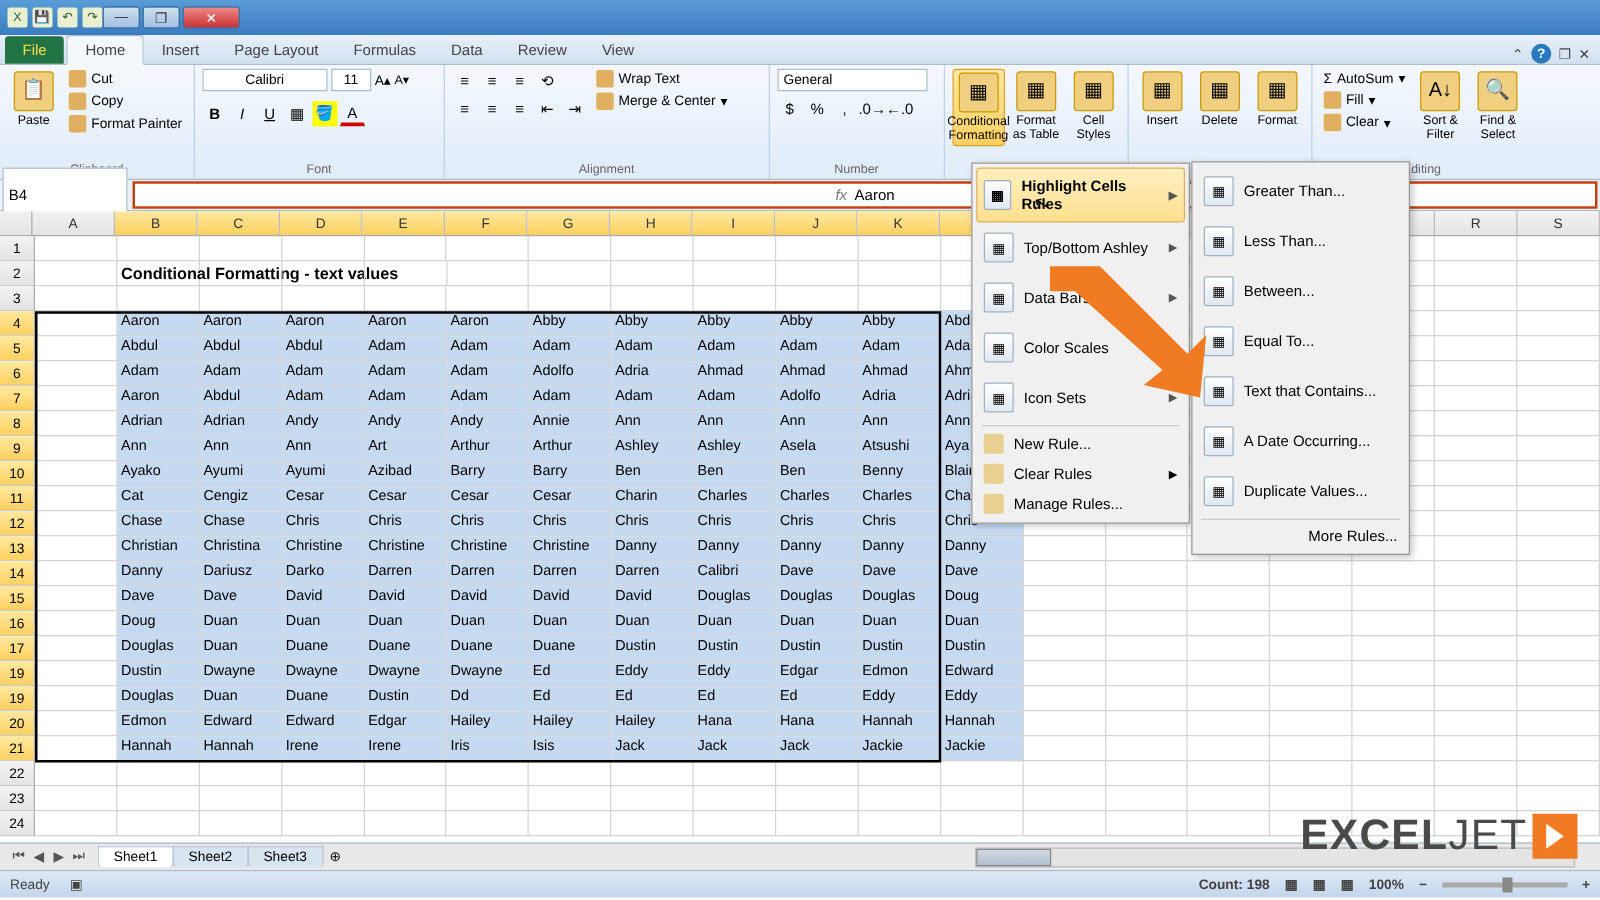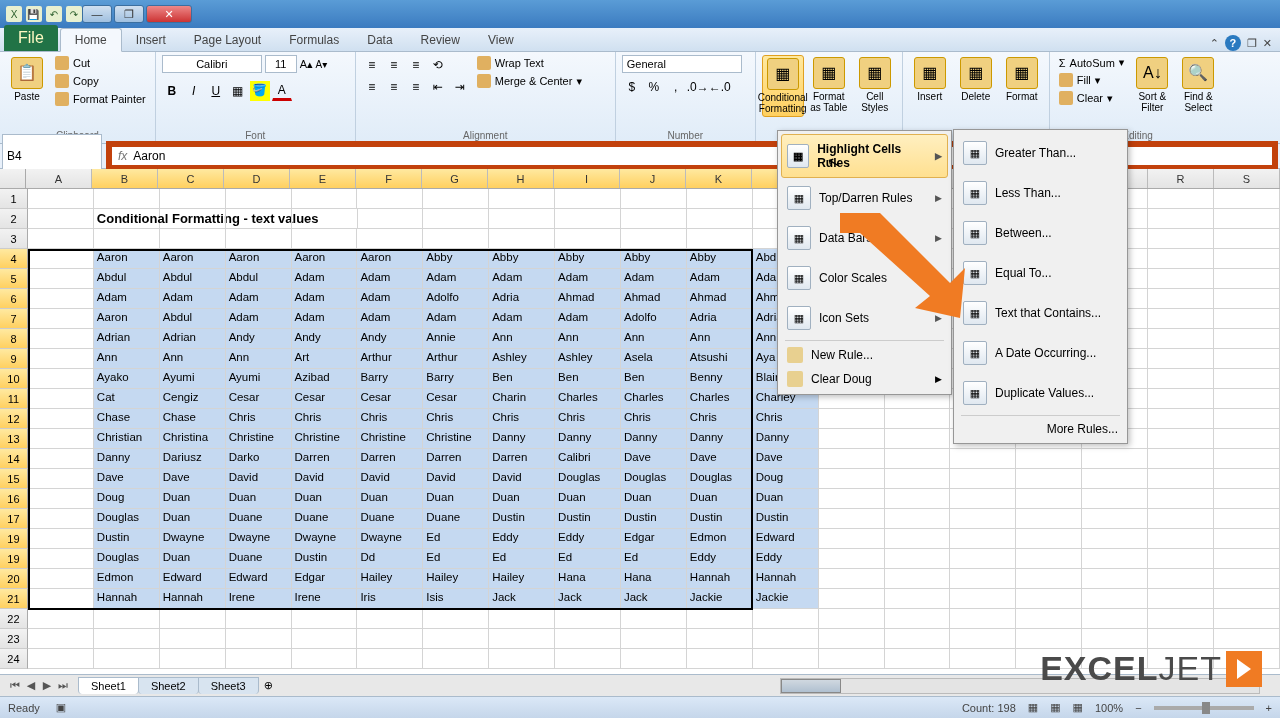--- a/index.html
+++ b/index.html
@@ -7,21 +7,21 @@
 
 .titlebar { height: 28px; background: linear-gradient(#5a9cd6, #3b7bc0); display: flex; align-items: center; padding: 0 6px; color: #fff; }
 .titlebar .qat { display: flex; gap: 4px; align-items: center; }
 .titlebar .qat-icon { width: 16px; height: 16px; background: #e8f0d0; border-radius: 2px; display:flex; align-items:center; justify-content:center; font-size:10px; color:#2d5f2d;}
 .titlebar .title { flex: 1; text-align: center; font-size: 12px; text-shadow: 0 1px 2px rgba(0,0,0,0.3); }
 .titlebar .winbtns { display: flex; gap: 2px; }
 .winbtn { width: 30px; height: 18px; background: linear-gradient(#d0e0f0, #a0c0e0); border: 1px solid #3b6fa0; border-radius: 3px; display:flex; align-items:center; justify-content:center; font-size:11px; color:#333;}
 .winbtn.close { background: linear-gradient(#e88, #c33); color:#fff; width:46px;}
 
 .ribbon-tabs { height: 24px; background: linear-gradient(#e8f0fa, #d0e0f0); display: flex; align-items: flex-end; padding-left: 4px; border-bottom: 1px solid #abc; }
-.file-tab { background: #217346; color: #fef9c3; padding: 4px 14px; font-size: 16px; border-radius: 3px 3px 0 0; margin-right: 2px; }
+.file-tab { background: #217346; color: #fde047; padding: 4px 14px; font-size: 12px; border-radius: 3px 3px 0 0; margin-right: 2px; }
 .ribbon-tab { padding: 4px 14px; font-size: 12px; color: #444; cursor: pointer; }
 .ribbon-tab.active { background: #f4f8fd; border: 1px solid #abc; border-bottom: 1px solid #f4f8fd; border-radius: 3px 3px 0 0; margin-bottom: -1px; }
 .ribbon-right { margin-left: auto; display: flex; gap: 6px; padding-right: 8px; align-items:center; }
 .ribbon-right span { font-size: 11px; color: #444; }
 .help-icon { width:16px; height:16px; background:#2a7ac0; border-radius:50%; color:#fff; display:flex; align-items:center; justify-content:center; font-size:11px; font-weight:bold;}
 
 .ribbon { height: 92px; background: linear-gradient(#f4f8fd, #e0ecf8); border-bottom: 1px solid #abc; display: flex; }
 .ribbon-group { border-right: 1px solid #c0d0e0; padding: 3px 6px 2px 6px; display: flex; flex-direction: column; justify-content: space-between; }
 .group-label { font-size: 10px; color: #666; text-align: center; padding-top: 2px; border-top: 0px solid #c0d0e0; }
 .group-content { display: flex; gap: 4px; align-items: flex-start; flex: 1; }
@@ -33,21 +33,21 @@
 .small-item .sicon { width: 14px; height: 14px; background: #e0b060; border-radius:2px;}
 
 .font-row { display:flex; gap:3px; align-items:center; margin-bottom:4px;}
 .font-name { border:1px solid #abc; background:#fff; padding:2px 4px; font-size:11px; width:100px;}
 .font-size { border:1px solid #abc; background:#fff; padding:2px 4px; font-size:11px; width:32px;}
 .font-btns { display:flex; gap:2px; }
 .font-btns span { width:20px; height:20px; border:1px solid transparent; display:flex;align-items:center;justify-content:center;font-size:12px;}
 
 .namebox-row { height: 25px; background: #e8f0fa; border-bottom: 1px solid #abc; display: flex; align-items: center; }
 .namebox { width: 100px; background: #fff; border: 1px solid #abc; margin: 2px; padding: 14px 4px; font-size: 12px; }
-.fx-bar { flex: 1; background: #fff; border: 6px solid #c2410c; margin: 2px; padding: 2px 6px; font-size: 12px; display:flex; align-items:center; gap:6px;}
+.fx-bar { flex: 1; background: #fff; border: 2px solid #c2410c; margin: 2px; padding: 2px 6px; font-size: 12px; display:flex; align-items:center; gap:6px;justify-content:center;}
 .fx-icon { font-style: italic; color: #777; }
 
 .sheet-area { position: relative; height: 505px; overflow: hidden; }
 .col-headers { display: flex; height: 20px; background: linear-gradient(#f2f2f2, #e4e4e4); border-bottom: 1px solid #aaa; }
 .corner { width: 28px; border-right: 1px solid #aaa; background: linear-gradient(#f2f2f2, #e4e4e4);}
 .col-h { width: 66px; border-right: 1px solid #bbb; text-align: center; font-size: 11px; line-height: 20px; color: #333;}
 .col-h.sel { background: linear-gradient(#ffe9a0, #ffd060); }
 .rows { }
 .row { display: flex; height: 20px; }
 .row-h { width: 28px; background: linear-gradient(#f2f2f2, #e4e4e4); border-right: 1px solid #aaa; border-bottom: 1px solid #ccc; text-align: center; font-size: 11px; line-height: 20px;}
@@ -70,21 +70,21 @@
 
 .sheet-tabs { height: 22px; background: #e8e8e8; border-top: 1px solid #abc; display: flex; align-items: center; padding-left: 8px; gap: 0; font-size:11px;}
 .nav-btns { display:flex; gap:2px; margin-right:8px;}
 .nav-btns span{ width:14px; text-align:center; color:#555;}
 .sheet-tab { background: #fff; border: 1px solid #abc; border-bottom: none; padding: 2px 12px; border-radius: 0 0 4px 4px; margin-right:-1px;}
 .sheet-tab.inactive { background: #d8e4f0; }
 .hscroll { margin-left:auto; width:480px; height:16px; background:#e4e4e4; border:1px solid #bbb; margin-right:20px; position:relative;}
 .hscroll .thumb{ position:absolute; left:0; width:60px; height:14px; background:linear-gradient(#d0d8e0,#b0c0d0); border:1px solid #888;}
 
 .statusbar { height: 22px; background: linear-gradient(#dbe8f7, #c5d6ea); border-top: 1px solid #abc; display: flex; align-items: center; padding: 0 8px; font-size: 11px; color: #444; gap: 16px; }
-.statusbar .right { margin-left: auto; display:flex; gap:12px; align-items:center;}
+.statusbar .right { margin-left: auto; display:flex; gap:12px; align-items:center;font-weight:bold;}
 .zoom-slider { width:100px; height:4px; background:#aaa; position:relative;}
 .zoom-slider .zthumb{ position:absolute; left:48px; top:-4px; width:8px; height:12px; background:#888;}
 
 .logo { position:absolute; right:18px; bottom:32px; z-index:70; display:flex; align-items:center; font-size:34px; font-weight:bold; color:#4a4a4a; letter-spacing:1px;}
 .logo .jet { color:#4a4a4a; font-weight:300;}
 .logo .mark { width:36px; height:36px; background:#f07b23; margin-left:4px; display:flex; align-items:center; justify-content:center;}
 .logo .mark::after{ content:''; width:0;height:0; border-top:10px solid transparent; border-bottom:10px solid transparent; border-left:14px solid #fff;}
 
 .cursor-arrow { position:absolute; top:153px; left:827px; z-index:80; font-size:16px; color:#000; transform:rotate(-15deg);}
 </style>
@@ -832,21 +832,21 @@
 </div>
 
 <div class="dropdown1">
   <div class="dd-item hl">
       <div class="ddicon">▦</div>
       <span>Highlight Cells Rules</span>
       <span class="arrow">▶</span>
     </div>
   <div class="dd-item">
       <div class="ddicon">▦</div>
-      <span>Top/Darren Rules</span>
+      <span>Top/Bottom Ashley</span>
       <span class="arrow">▶</span>
     </div>
   <div class="dd-item">
       <div class="ddicon">▦</div>
       <span>Data Bars</span>
       <span class="arrow">▶</span>
     </div>
   <div class="dd-item">
       <div class="ddicon">▦</div>
       <span>Color Scales</span>
@@ -857,22 +857,26 @@
       <span>Icon Sets</span>
       <span class="arrow">▶</span>
     </div>
   <div class="dd-sep"></div>
   <div class="dd-small">
       <div class="sic"></div>
       <span>New Rule...</span>
     </div>
   <div class="dd-small">
       <div class="sic"></div>
-      <span>Clear Doug</span>
+      <span>Clear Rules</span>
       <span class="arrow" style="margin-left:auto;font-size:9px">▶</span>
+    </div>
+  <div class="dd-small">
+      <div class="sic"></div>
+      <span>Manage Rules...</span>
     </div>
 </div>
 
 <div class="dropdown2">
   <div class="dd-item">
       <div class="ddicon">▦</div>
       <span>Greater Than...</span>
     </div>
   <div class="dd-item">
       <div class="ddicon">▦</div>

